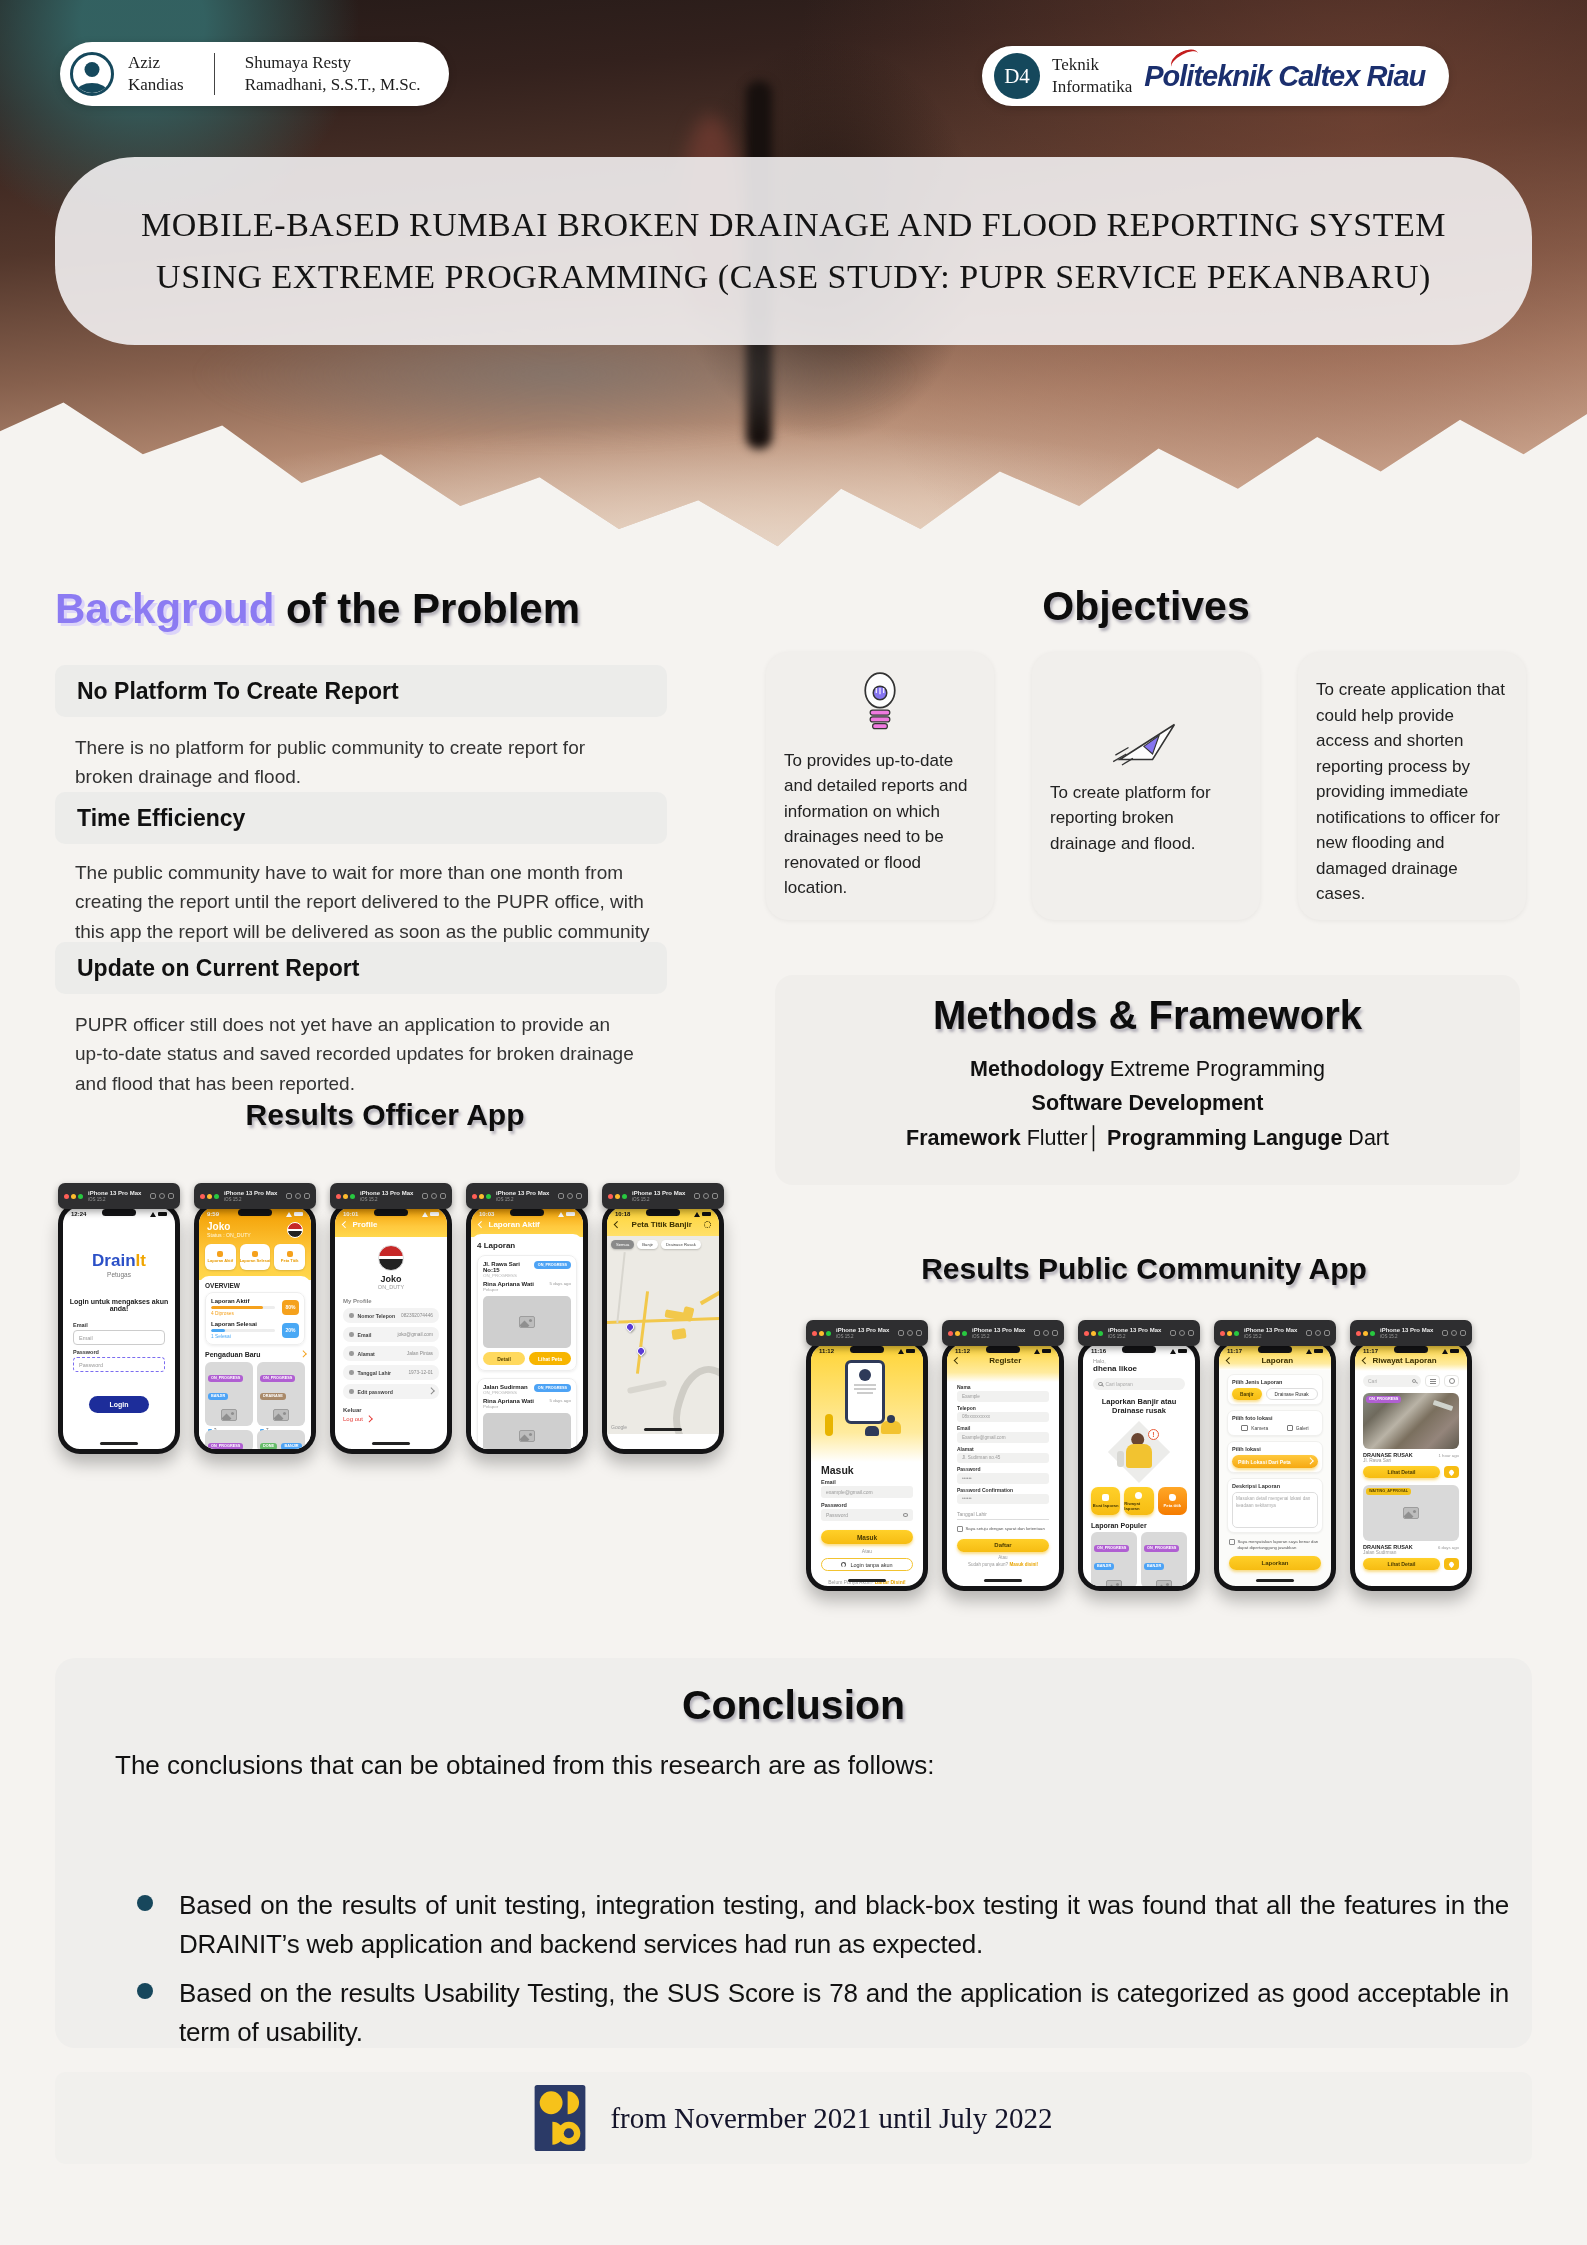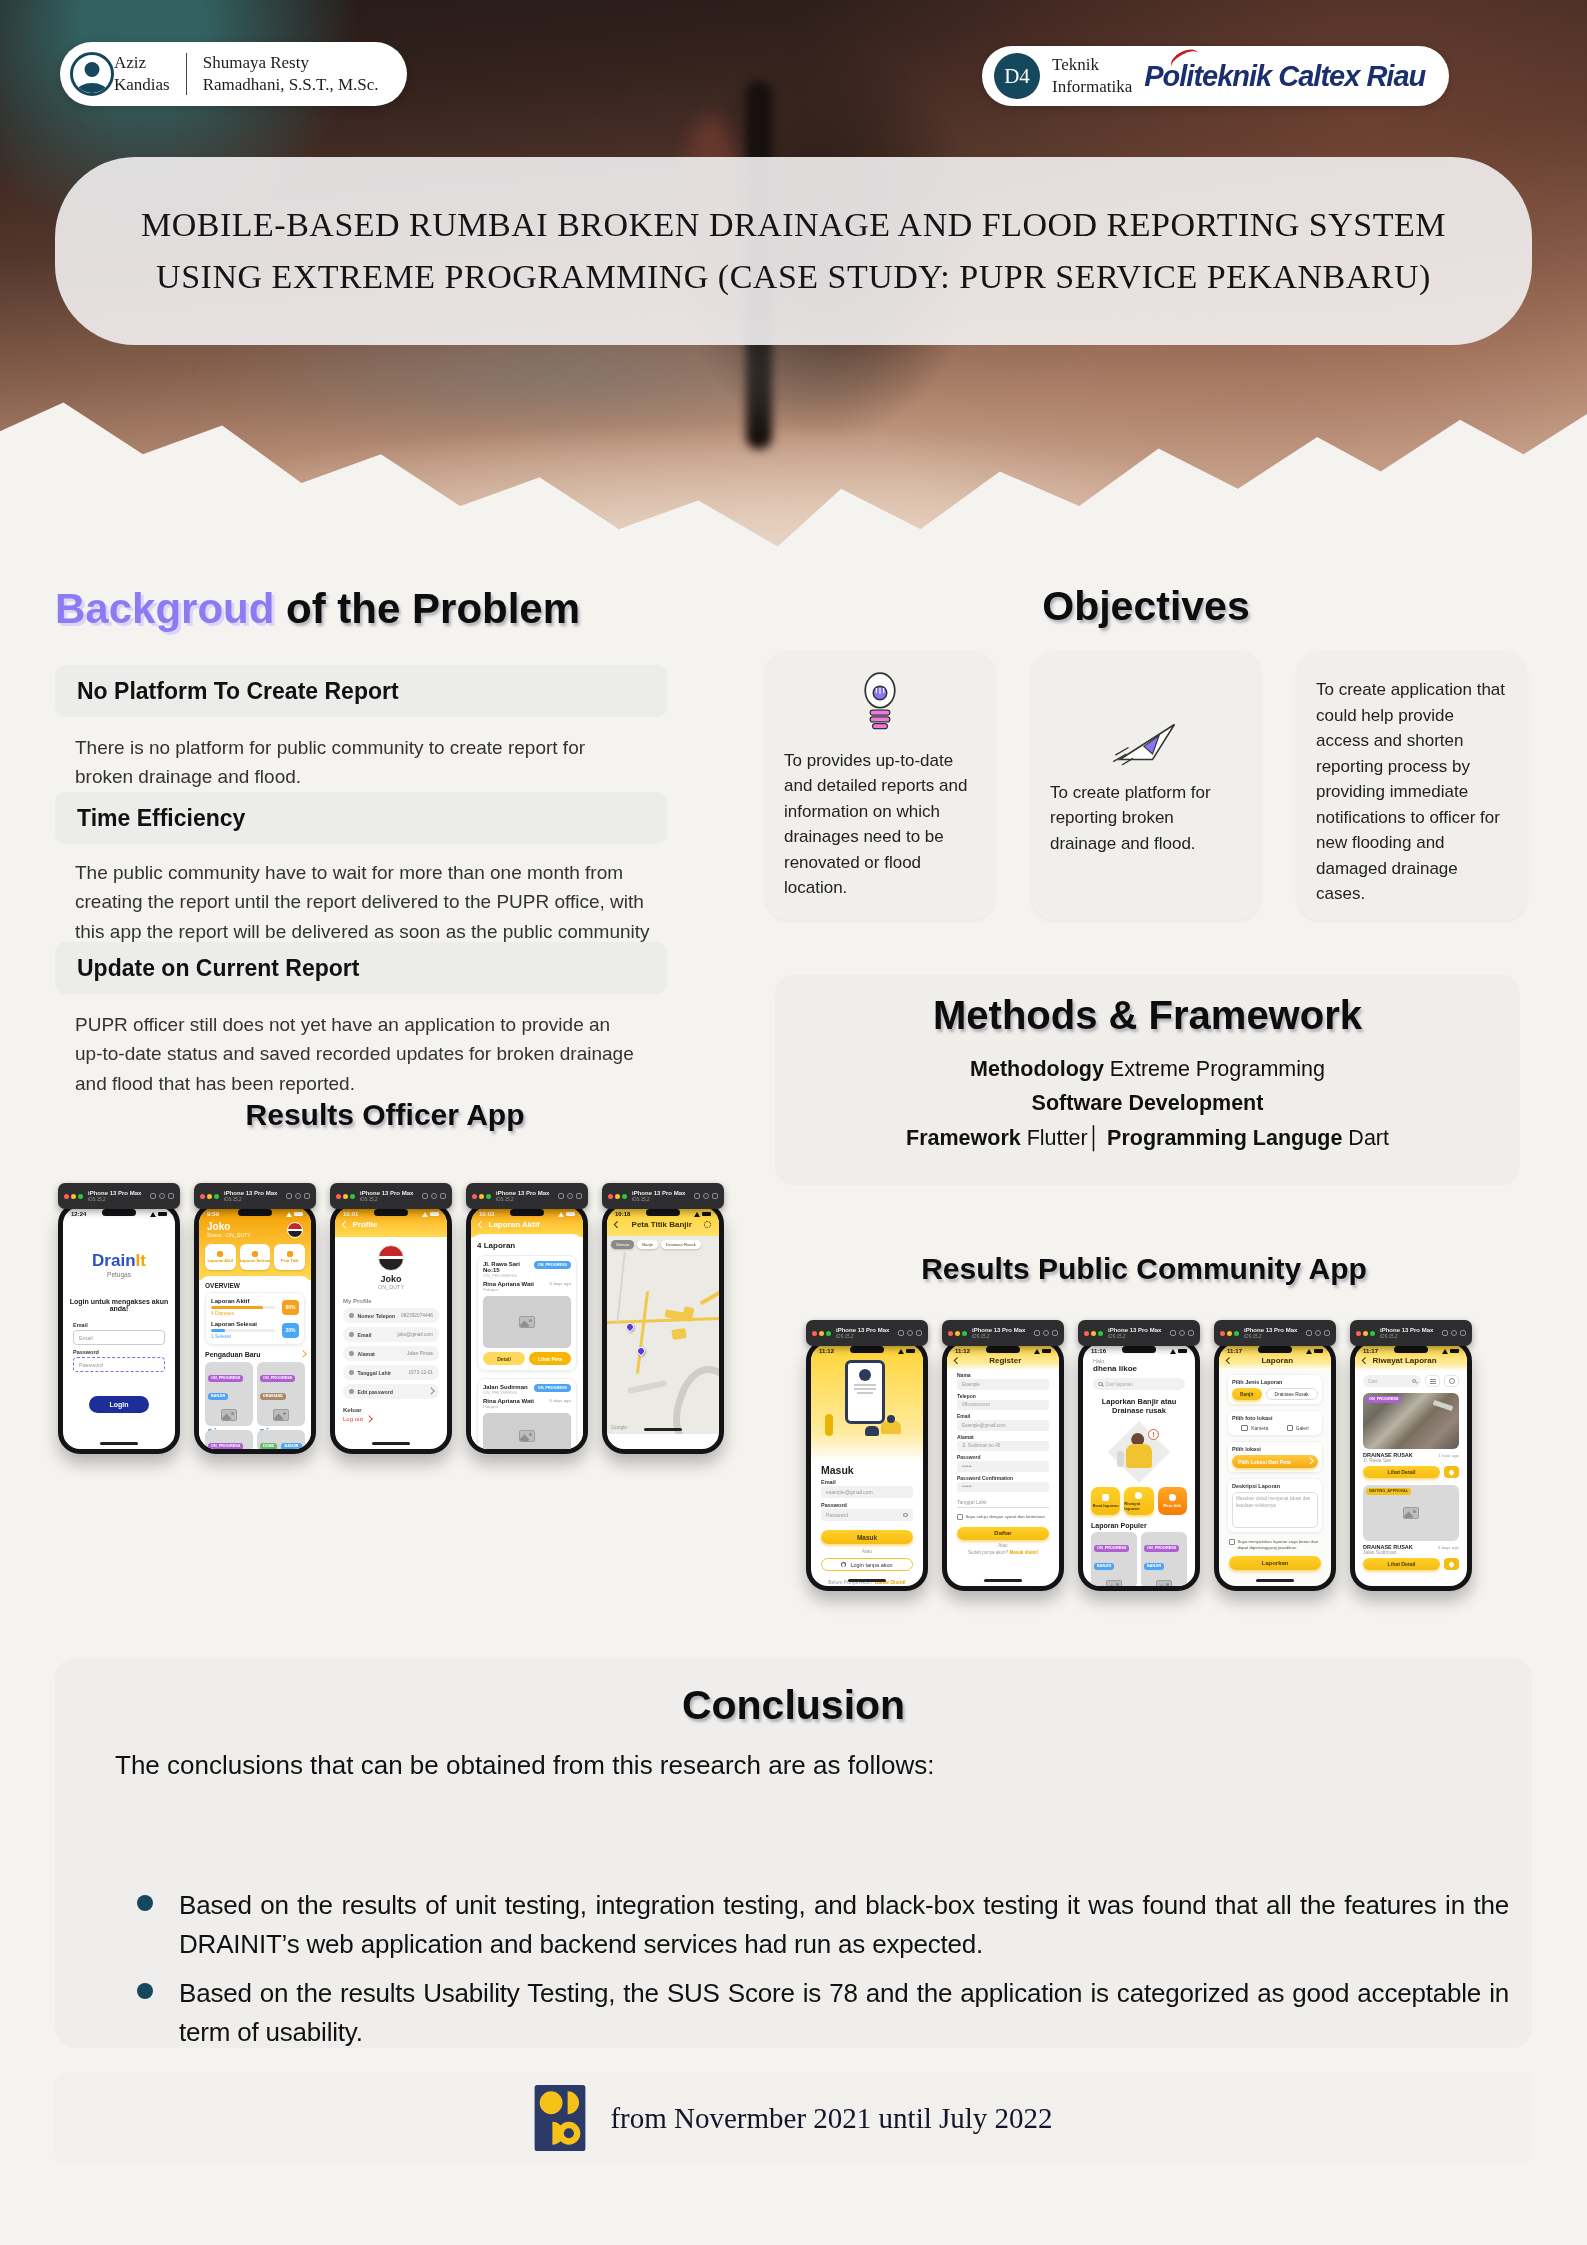--- a/index.html
+++ b/index.html
@@ -126,21 +126,21 @@
 <body>
 
 <div class="poster">
 
   <div class="hero">
     <div class="wheel"></div>
     <div class="fender"></div>
     <div class="splash"></div>
   </div>
 
-  <div class="chip" style="left:60px;top:42px;height:64px;padding:0 28px 0 10px;">
+  <div class="chip" style="left:60px;top:42px;height:64px;padding:0 28px 0 10px;gap:14px">
     <span class="avatar">
         <span class="hd"></span>
         <span class="bd"></span>
       </span>
     <span class="aname">
       <span>Aziz</span><br>
       <span>Kandias</span>
     </span>
     <span class="vdiv"></span>
     <span class="aname">
@@ -663,21 +663,21 @@
       <div class="phone">
         <div class="notch"></div>
         <div class="khead" style="padding-bottom:5px">
           <div class="sb">
               <span>11:12</span>
               <span class="sbr">
                 <span class="wif"></span>
                 <span class="bat"></span>
               </span>
             </div>
-          <div class="flex aic" style="padding:2px 8px 0">
+          <div class="flex aic" style="padding:2px 8px 12px">
               <span class="chev dk"></span>
               <span style="flex:1;text-align:center;font-size:8px;font-weight:800;color:#3a2f00">Register</span>
             </div>
         </div>
         <div class="lbl" style="margin:2px 10px 1px;font-size:5px">Nama</div>
         <div class="inp gray" style="height:10.5px;font-size:4.6px">Example</div>
         <div class="lbl" style="margin:3px 10px 1px;font-size:5px">Telepon</div>
         <div class="inp gray" style="height:10.5px;font-size:4.6px">08xxxxxxxxxx</div>
         <div class="lbl" style="margin:3px 10px 1px;font-size:5px">Email</div>
         <div class="inp gray" style="height:10.5px;font-size:4.6px">Example@gmail.com</div>

